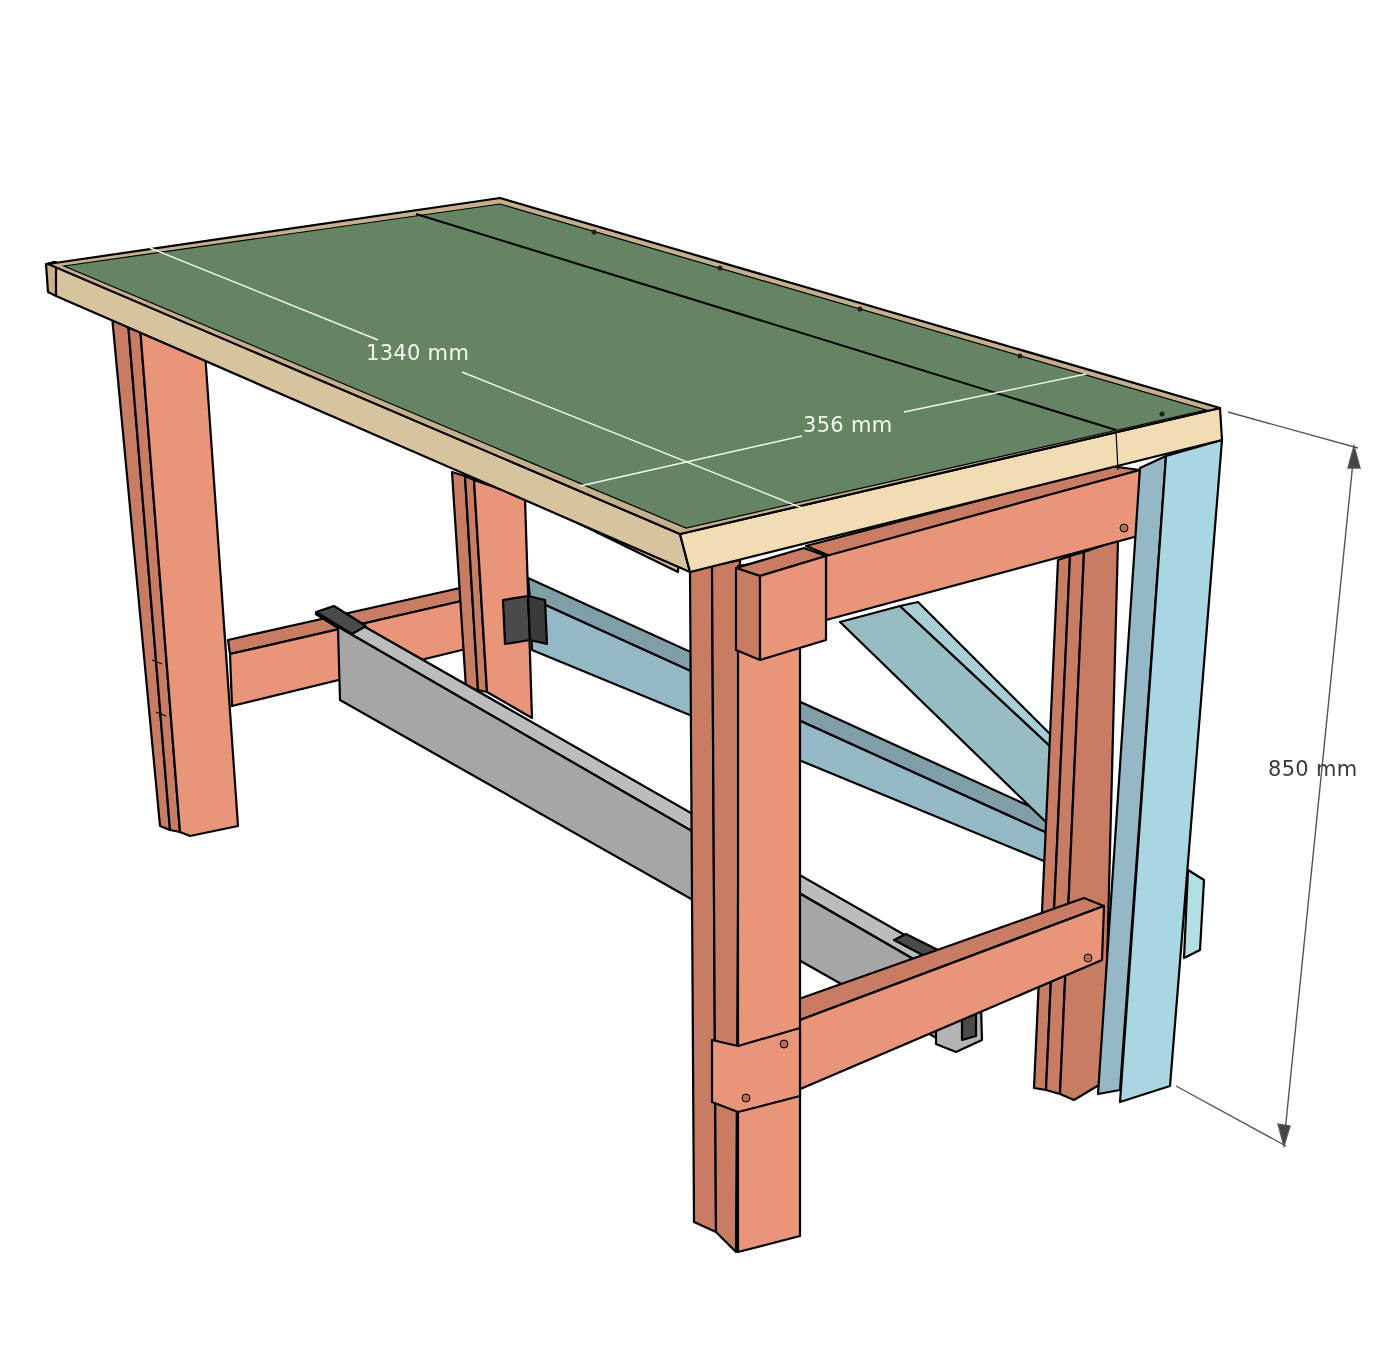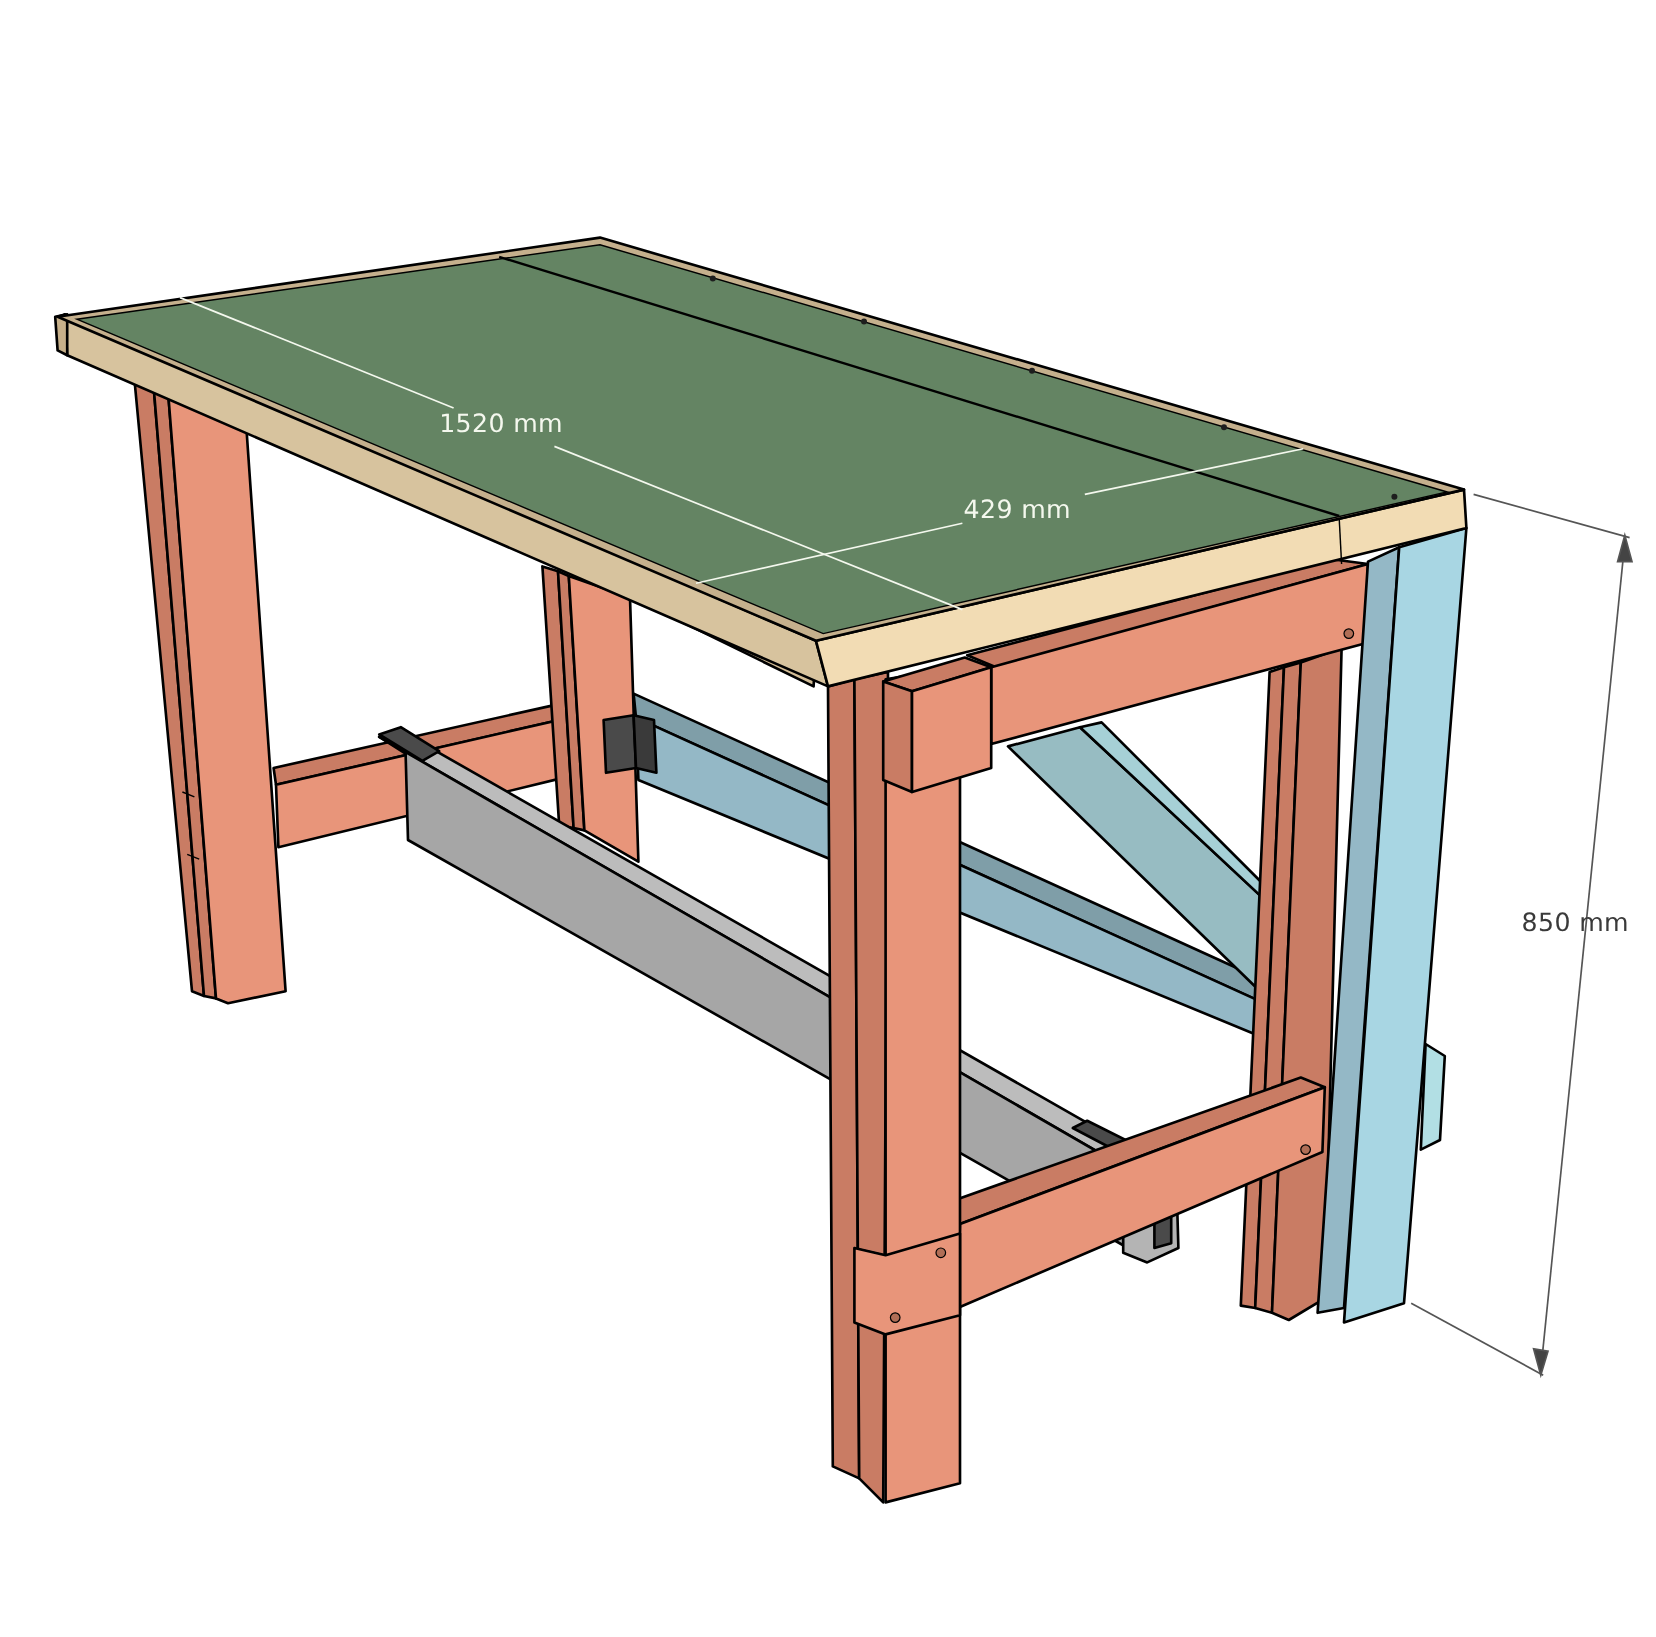--- a/index.html
+++ b/index.html
@@ -146,16 +146,16 @@
   </g>
   <g stroke="#555" stroke-width="1.4" fill="#444">
     <line x1="1228" y1="412" x2="1358" y2="448"></line>
     <line x1="1176" y1="1086" x2="1286" y2="1146"></line>
     <line x1="1354" y1="452" x2="1284" y2="1142"></line>
     <polygon points="1354,446 1348,468 1360,468"></polygon>
     <polygon points="1284,1146 1278,1124 1290,1126"></polygon>
   </g>
 </svg>
 
-<div class="label on-top" style="left:366px; top:341px;">1520 mm</div>
-<div class="label on-top" style="left:803px; top:413px;">429 mm</div>
+<div class="label on-top" style="left:366px; top:341px;">1340 mm</div>
+<div class="label on-top" style="left:803px; top:413px;">356 mm</div>
 <div class="label side" style="left:1268px; top:757px;">850 mm</div>
 </div>
 
 </body></html>

